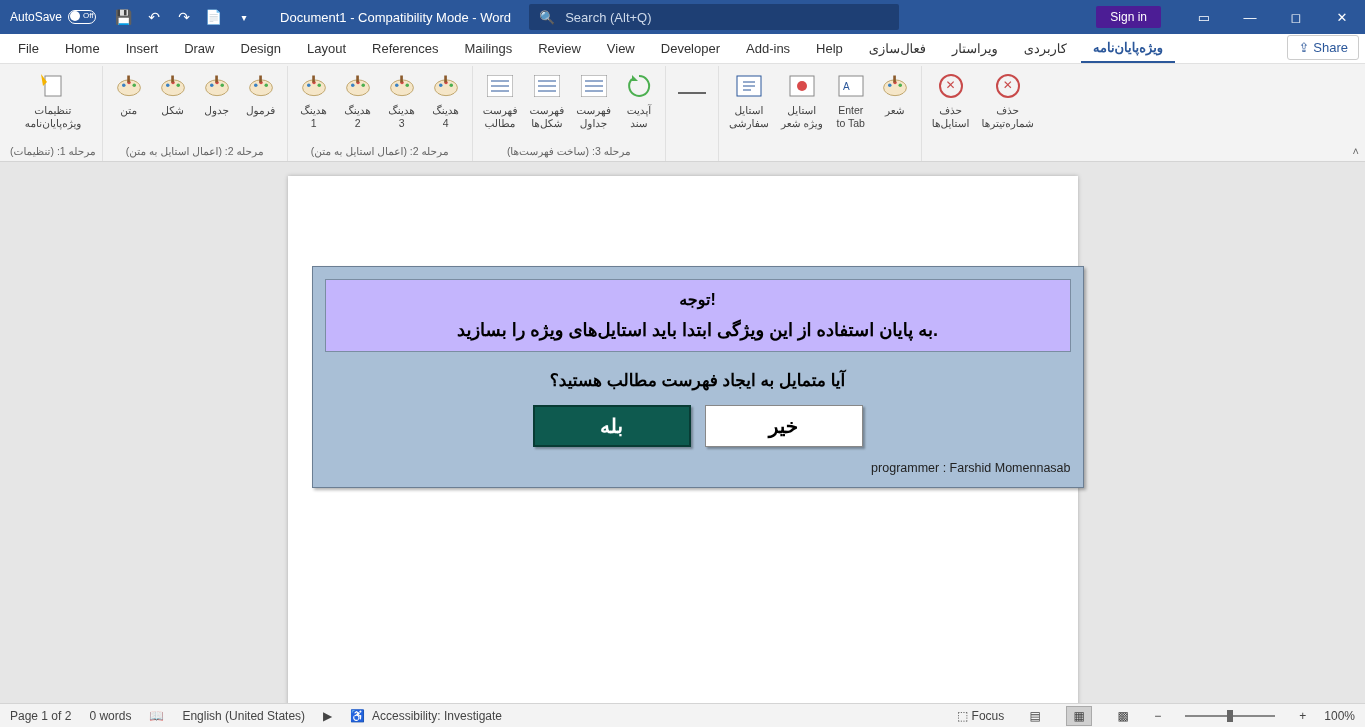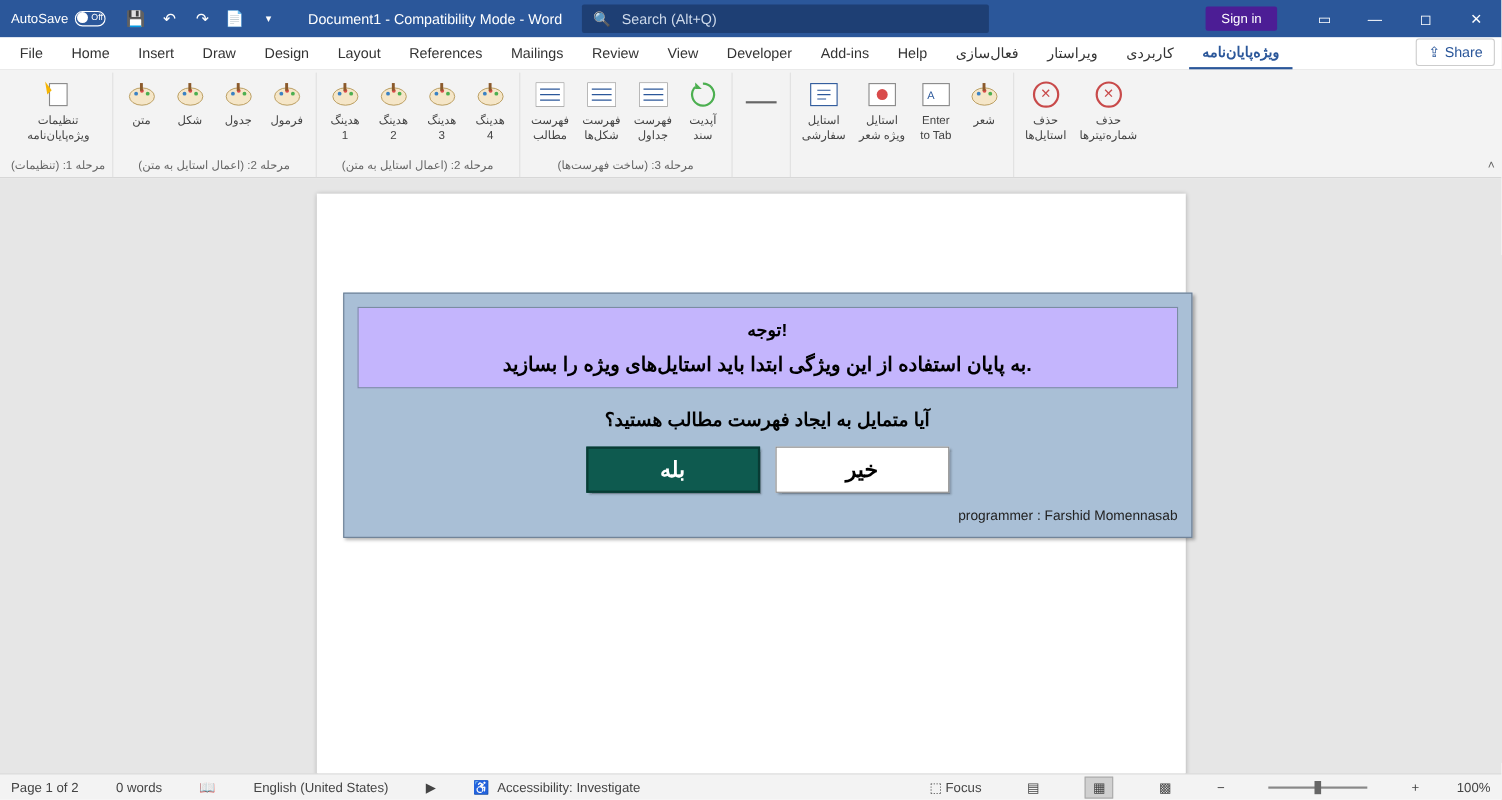--- a/index.html
+++ b/index.html
@@ -52,21 +52,21 @@
 .panel-inner-top .warn { font-weight: 700; font-size: 16px; margin-bottom: 10px; }
 .panel-inner-top .msg { font-weight: 700; font-size: 18px; }
 .panel .question { font-weight: 700; font-size: 17px; text-align: center; margin: 18px 0 14px 0; }
 .panel .btns { display: flex; justify-content: center; gap: 14px; }
 .panel .pbtn { width: 158px; height: 42px; display: flex; align-items: center; justify-content: center; font-size: 20px; font-weight: 700; box-shadow: 2px 2px 2px rgba(0,0,0,.3); }
 .panel .pbtn.yes { background: #0e5a4f; color: #fff; border: 2px solid #083b34; }
 .panel .pbtn.no { background: #fff; color: #000; border: 1px solid #888; }
 .panel .credit { text-align: right; font-size: 12.5px; font-weight: 400; margin-top: 14px; color: #222; }
 
 
-.statusbar { background: #f3f3f3; border-top: 1px solid #d4d4d4; height: 24px; display: flex; align-items: center; font-size: 12px; color: #444; padding: 0 10px; gap: 34px; }
+.statusbar { background: #f3f3f3; border-top: 1px solid #d4d4d4; height: 24px; display: flex; align-items: center; font-size: 12px; color: #444; padding: 0 10px; gap: 18px; }
 .statusbar .spacer { flex: 1; }
 .statusbar .viewbtn { width: 26px; height: 20px; display: flex; align-items: center; justify-content: center; border: 1px solid transparent; }
 .statusbar .viewbtn.active { background: #d0d0d0; border-color: #aaa; }
 .statusbar .slider { width: 90px; height: 2px; background: #888; position: relative; margin: 0 6px; }
 .statusbar .slider .thumb { width: 6px; height: 12px; background: #666; position: absolute; top: -5px; left: 42px; }
 </style>
 </head>
 <body>
 
 <div class="titlebar">

